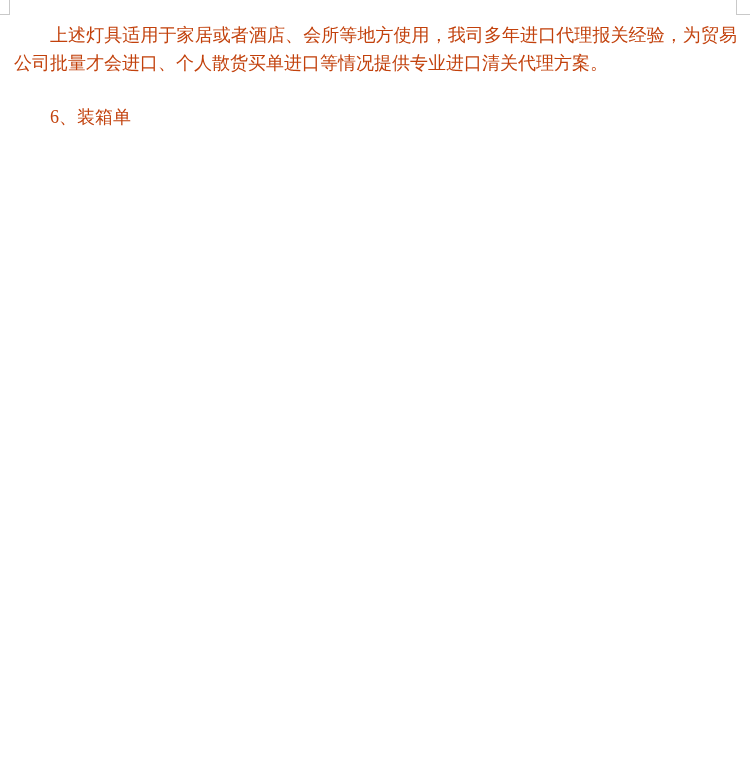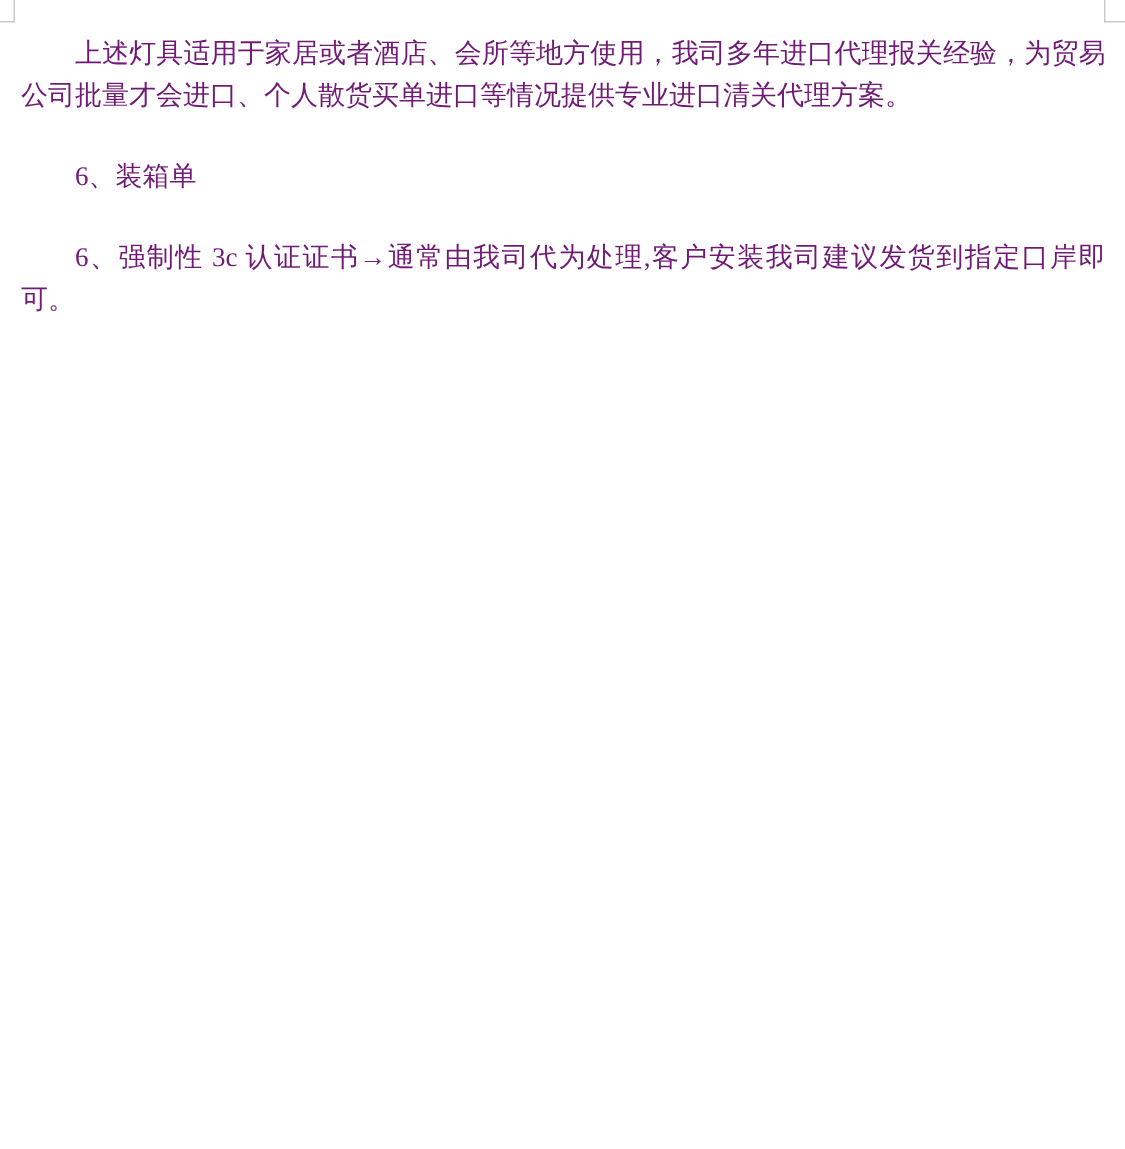--- a/index.html
+++ b/index.html
@@ -29,21 +29,21 @@
     border-left: 1px solid #c9c9c9;
     border-bottom: 1px solid #c9c9c9;
   }
   .doc-content {
     padding: 21px 13px 0 14px;
   }
   p.doc-para {
     margin: 0 0 26px 0;
     font-size: 18px;
     line-height: 28px;
-    color: #701a75;
+    color: #c2410c;
     text-indent: 36px;
     text-align: justify;
     word-break: break-all;
   }
 </style>
 </head>
 <body>
 
 <div class="crop-mark-tl"></div>
 <div class="crop-mark-tr"></div>
@@ -52,18 +52,17 @@
 
   <p class="doc-para">上述灯具适用于家居或者酒店、会所等地方使用，我司多年进口代理报关经验，为贸易公司批量才会进口、个人散货买单进口等情况提供专业进口清关代理方案。</p>
 
 
   <p class="doc-para">6、装箱单</p>
 
 
 
 
 
-  <p class="doc-para">6、强制性 3c 认证证书→通常由我司代为处理,客户安装我司建议发货到指定口岸即可。</p>
 
 
 
 
 </div>
 
 </body></html>

